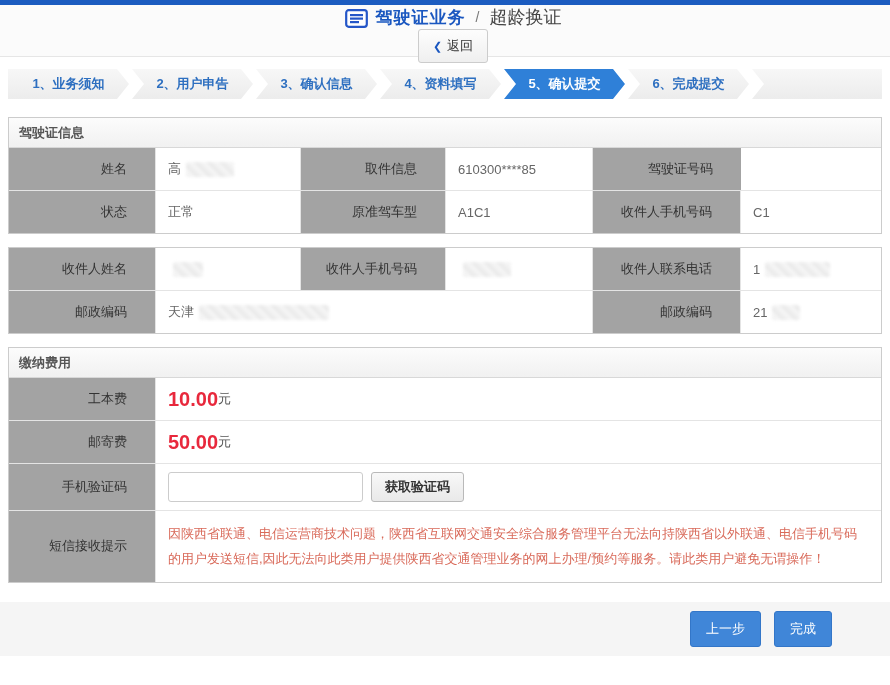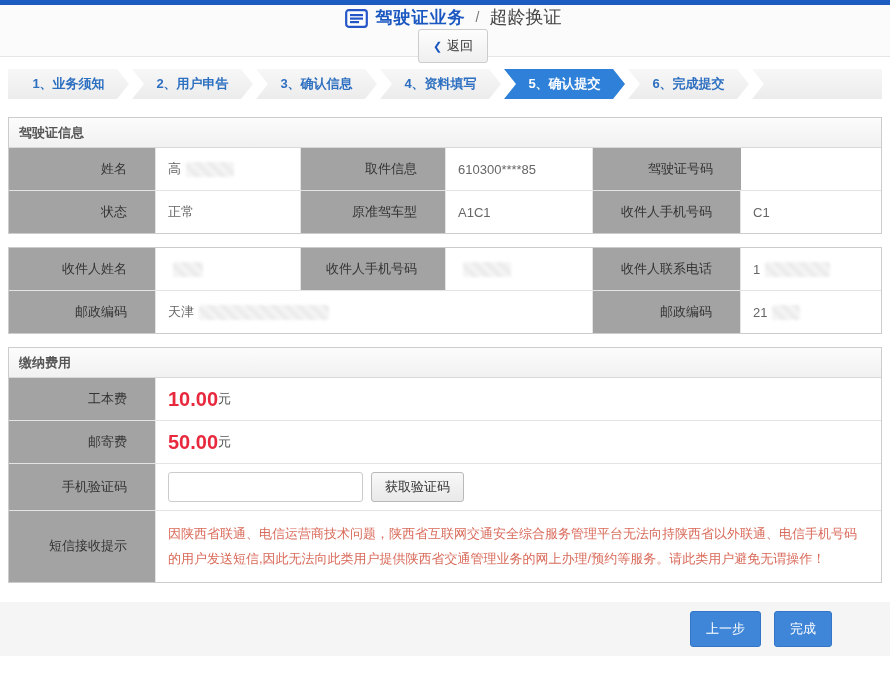--- a/index.html
+++ b/index.html
@@ -44,21 +44,21 @@
   .redact { display:inline-block; height:15px; border-radius:3px; margin-left:5px; vertical-align:middle;
             background:repeating-linear-gradient(45deg,#ebebeb,#f7f7f7 5px,#e6e6e6 9px); filter:blur(1.6px); }
   .rw28{width:28px}.rw30{width:30px}.rw48{width:48px}.rw65{width:65px}.rw95{width:95px}.rw130{width:130px}
   
   .fee-num { color:#e8283c; font-size:20px; font-weight:bold; }
   .fee-unit { color:#555; font-size:13px; }
   .sms-input { width:195px; height:30px; border:1px solid #ccc; border-radius:3px; padding:0 8px;
                font-size:13px; font-family:inherit; background:#fff; }
   .sms-btn { height:30px; margin-left:8px; padding:0 13px; background:linear-gradient(#f8f8f8,#e9e9e9);
              border:1px solid #b9b9b9; border-radius:3px; font-size:13px; color:#333; cursor:pointer;
-             font-family:inherit; }
+             font-family:inherit;font-weight:bold; }
   .notice-cell { min-height:64px; padding:10px 22px 10px 12px; align-items:center; }
   .notice-text { color:#d96a5a; font-size:13px; line-height:1.95; }
   
   .footer { margin-top:19px; height:54px; background:#f5f5f5; display:flex; align-items:center;
             justify-content:flex-end; gap:13px; padding-right:58px; }
   .btn-primary { background:#4086d8; border:1px solid #3376c8; border-radius:3px; color:#fff;
                  font-size:13px; padding:8px 15px; cursor:pointer; font-family:inherit; }
 </style>
 </head>
 <body>

